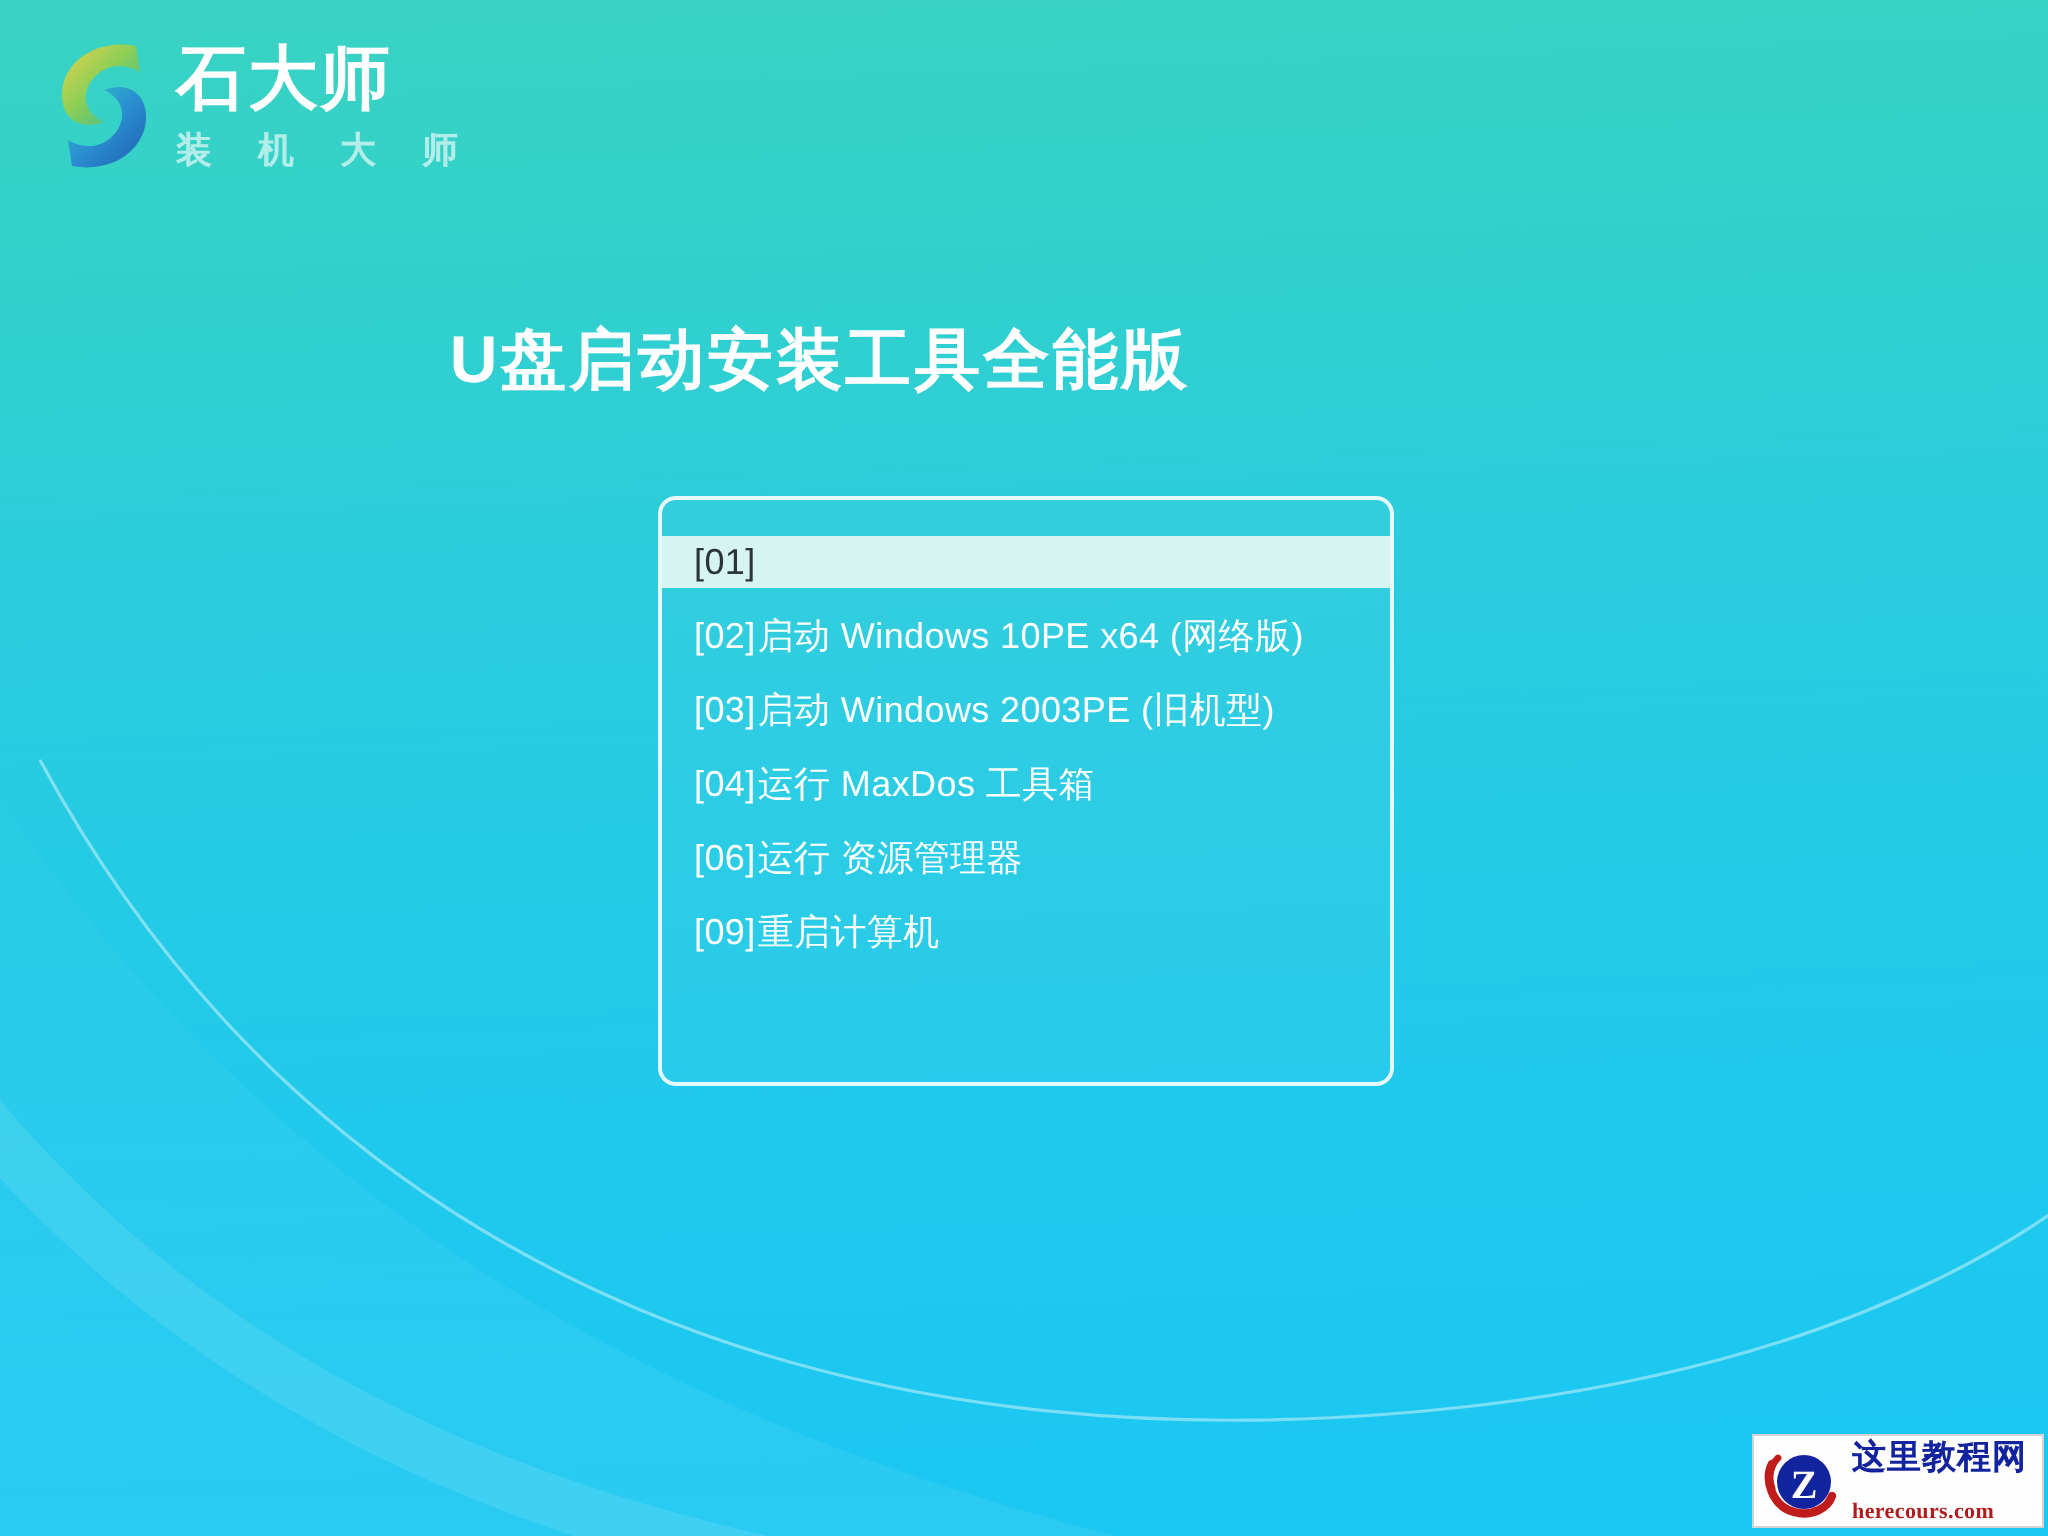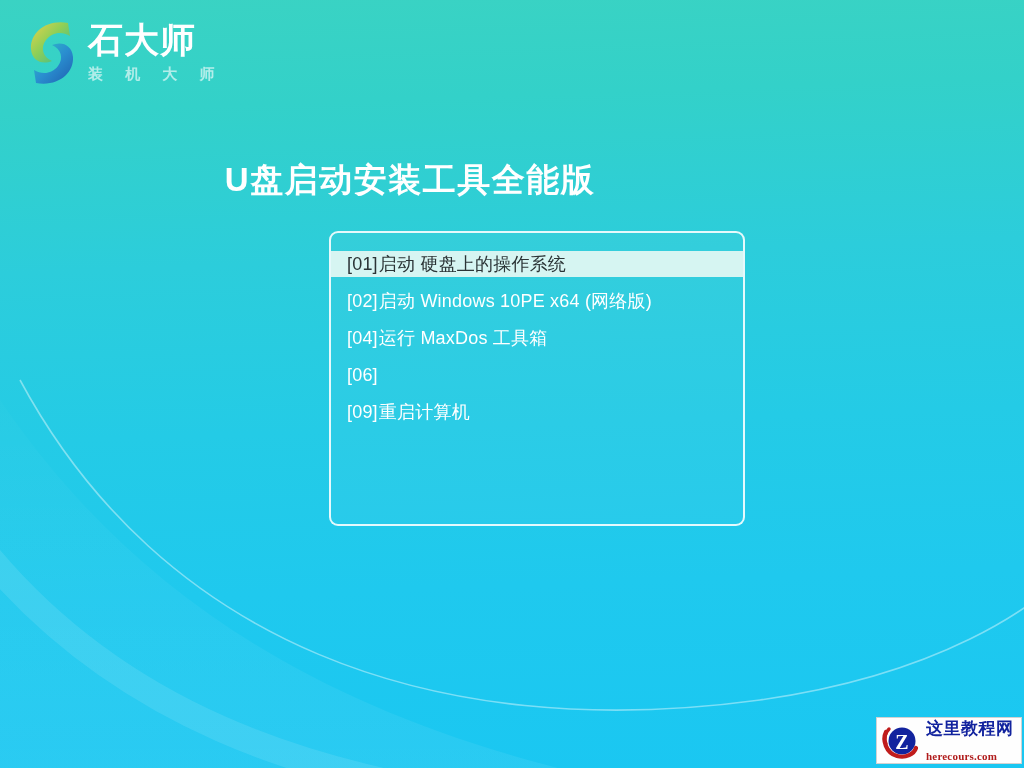--- a/index.html
+++ b/index.html
@@ -54,21 +54,21 @@
     font-size: 35px;
     font-weight: 700;
     line-height: 1.0;
     letter-spacing: 1px;
     white-space: nowrap;
   }
   .brand-sub {
     margin-top: 9px;
     color: #ffffff;
     opacity: .62;
-    font-size: 15px;
+    font-size: 18px;
     font-weight: 700;
     letter-spacing: 9px;
     line-height: 1;
     white-space: nowrap;
   }
 
   
   .headline {
     position: absolute;
     left: 0;
@@ -80,22 +80,22 @@
     font-weight: 700;
     letter-spacing: 1.5px;
     line-height: 1.2;
     white-space: nowrap;
   }
 
   
   .menu-panel {
     position: absolute;
     left: 329px;
-    top: 231px;
-    width: 416px;
+    top: 248px;
+    width: 368px;
     height: 295px;
     box-sizing: border-box;
     border: 2px solid rgba(255,255,255,.88);
     border-radius: 9px;
     background: rgba(255,255,255,.035);
   }
   .menu-list {
     position: absolute;
     left: 0;
     top: 0;
@@ -206,37 +206,41 @@
     </div>
   </div>
 
   <div class="headline">U盘启动安装工具全能版</div>
 
   <div class="menu-panel">
     <ul class="menu-list">
 
       <li class="menu-item selected">
         <span class="mi-idx">[01]</span>
-        <span class="mi-label">启动 硬盘上的操作系统</span>
       </li>
 
       <li class="menu-item">
         <span class="mi-idx">[02]</span>
         <span class="mi-label">启动 Windows 10PE x64 (网络版)</span>
       </li>
 
+      <li class="menu-item">
+        <span class="mi-idx">[03]</span>
+        <span class="mi-label">启动 Windows 2003PE (旧机型)</span>
+      </li>
 
 
       <li class="menu-item">
         <span class="mi-idx">[04]</span>
         <span class="mi-label">运行 MaxDos 工具箱</span>
       </li>
 
       <li class="menu-item">
         <span class="mi-idx">[06]</span>
+        <span class="mi-label">运行 资源管理器</span>
       </li>
 
       <li class="menu-item">
         <span class="mi-idx">[09]</span>
         <span class="mi-label">重启计算机</span>
       </li>
 
     </ul>
   </div>
 

